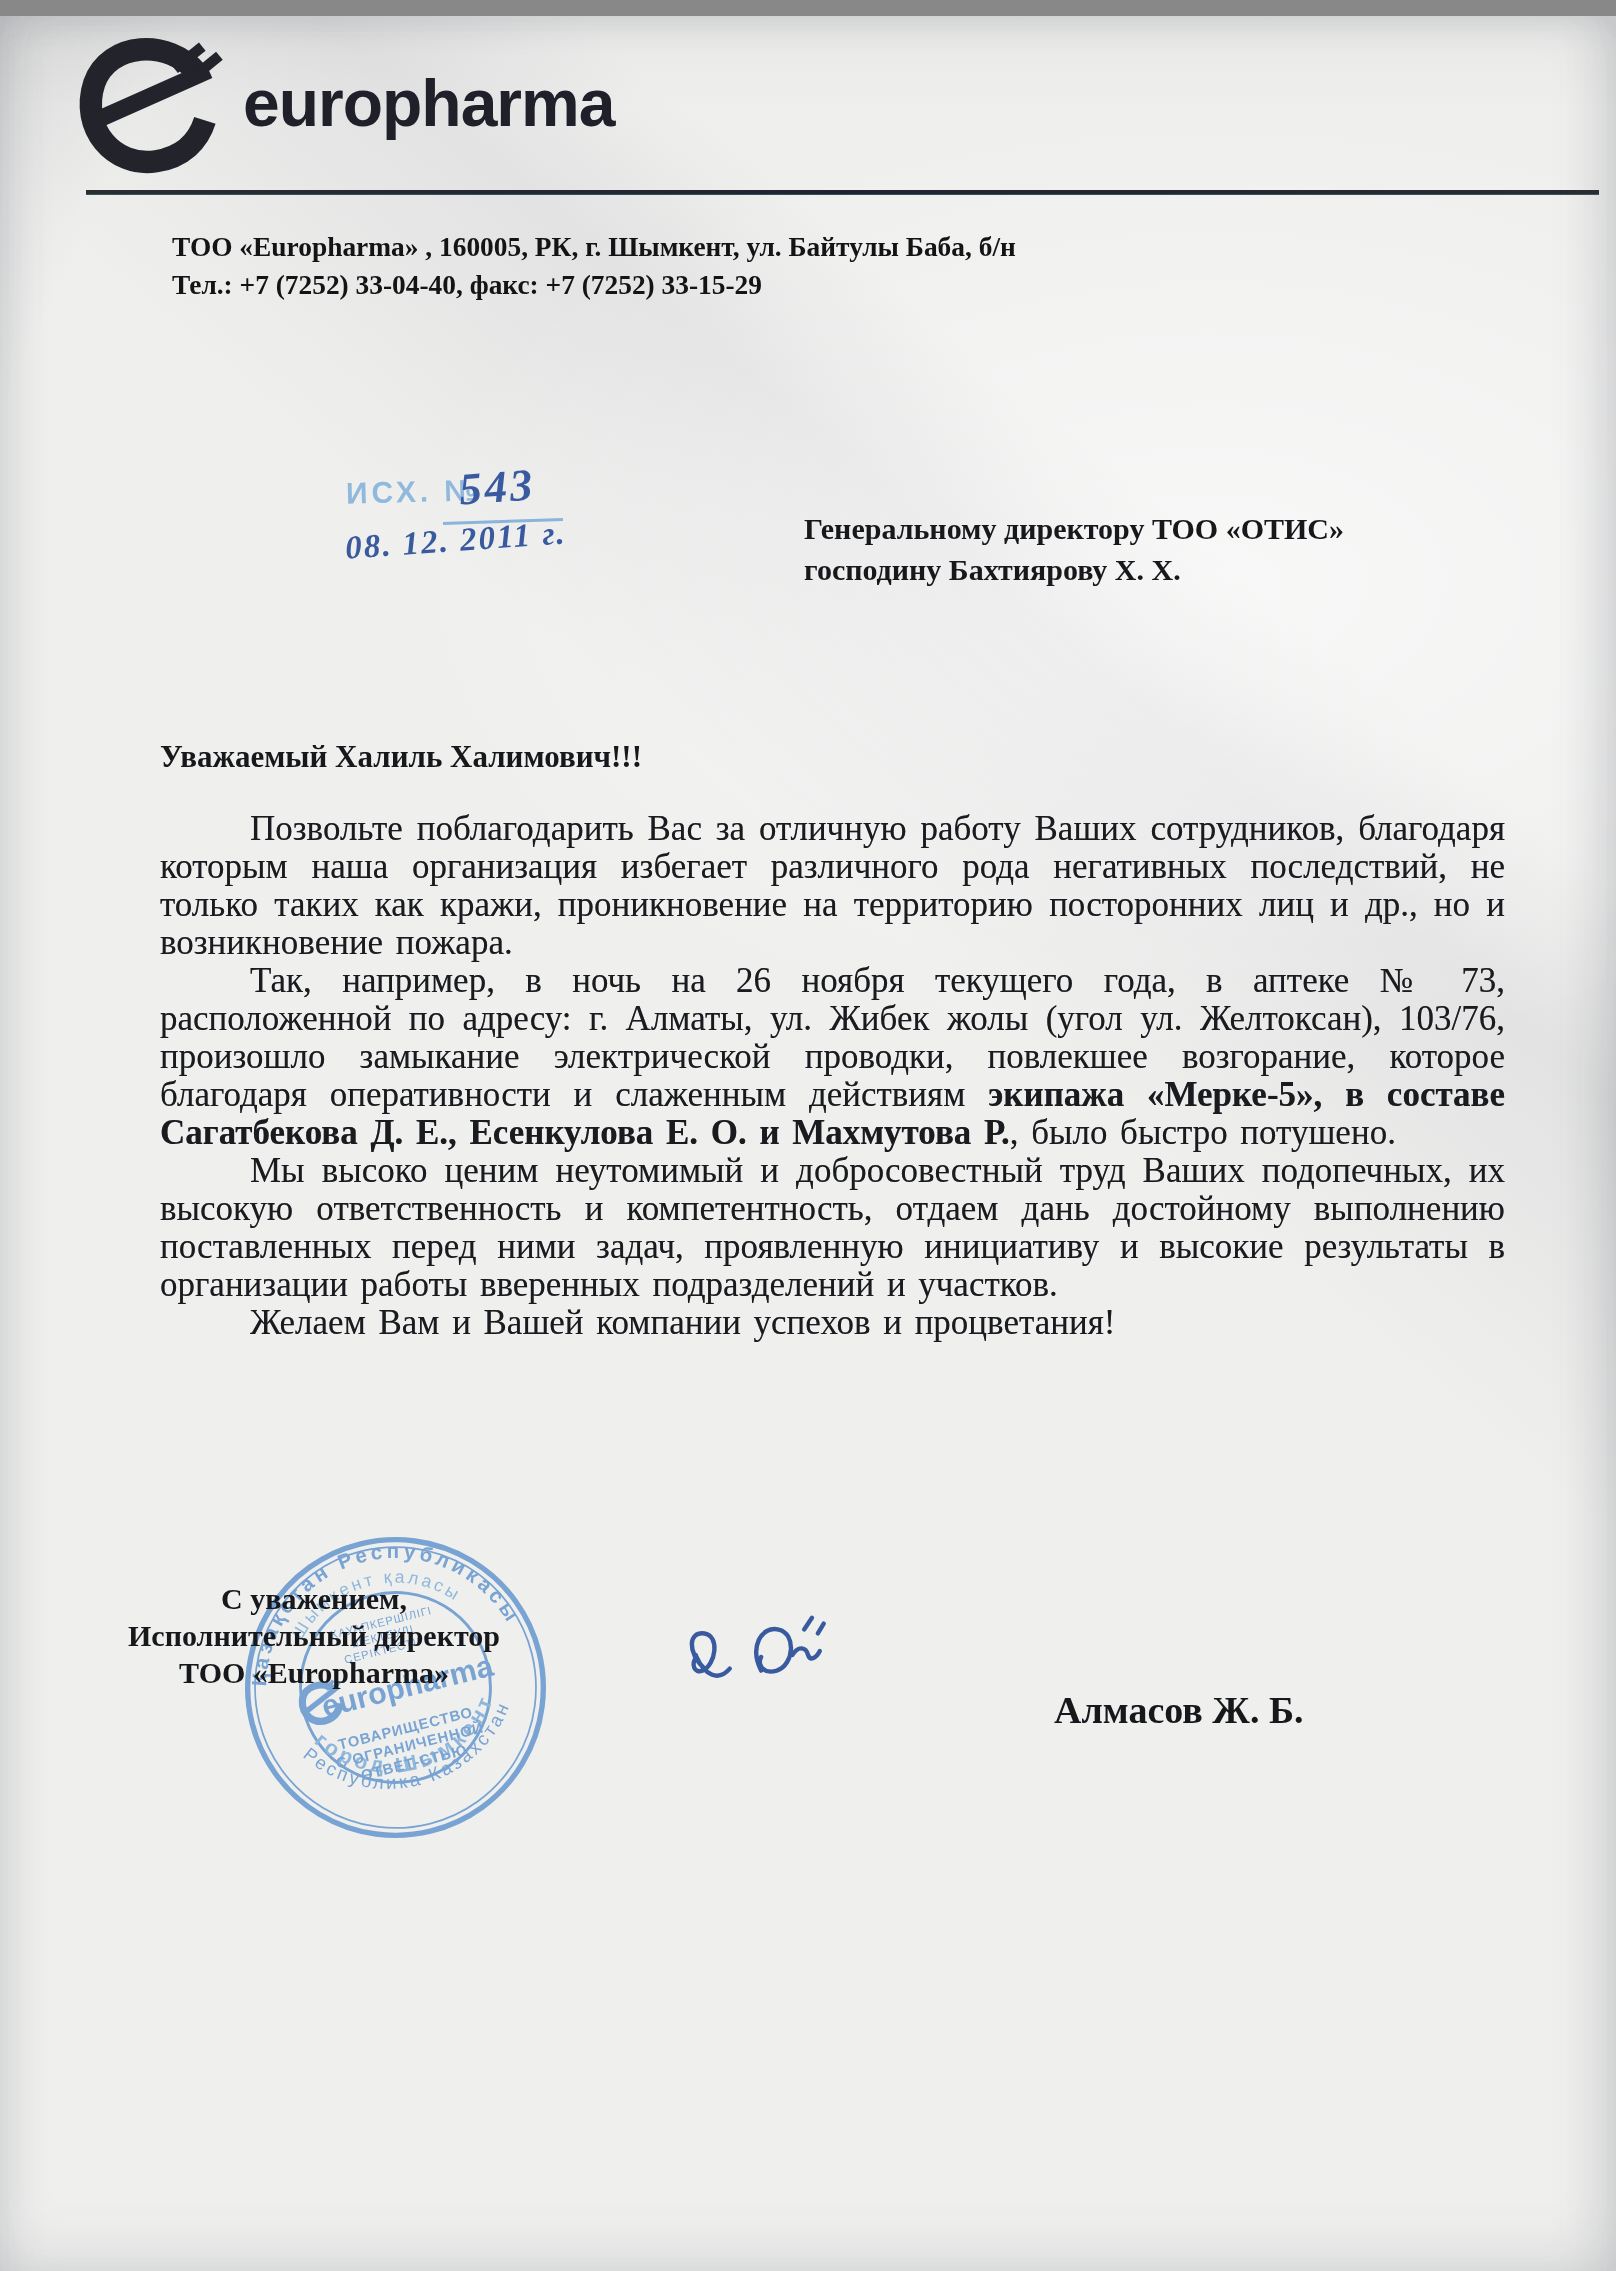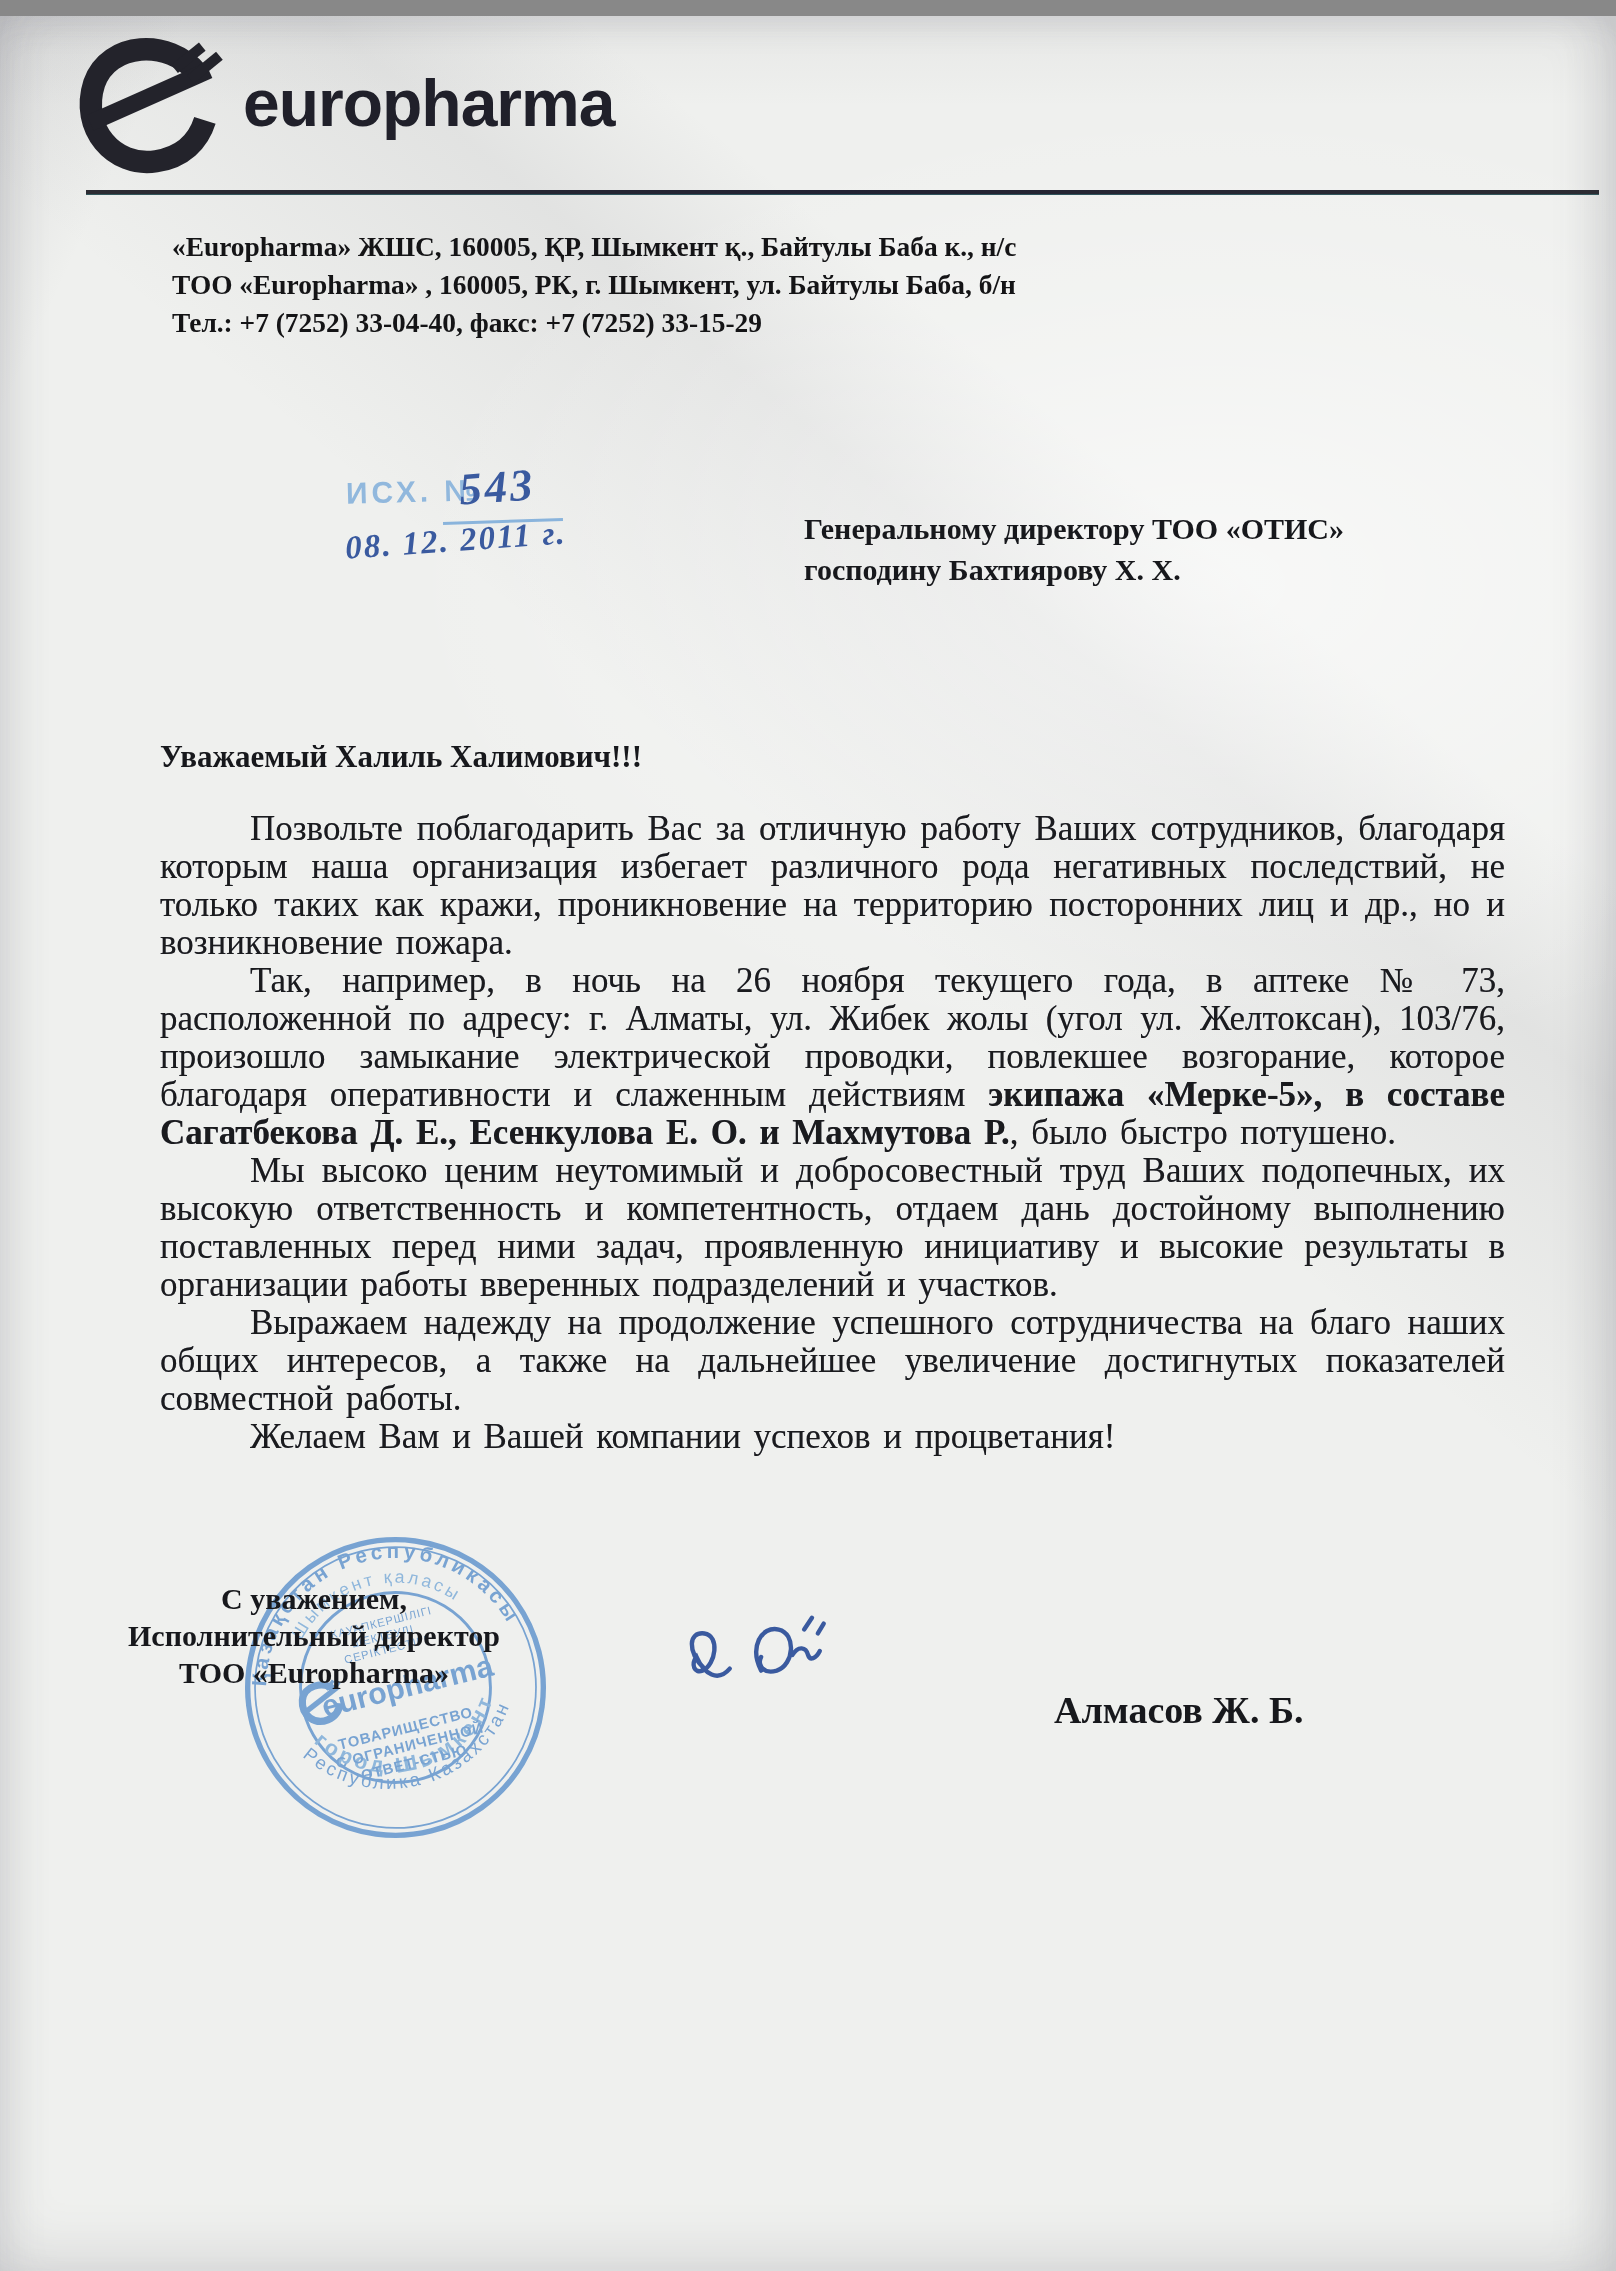--- a/index.html
+++ b/index.html
@@ -82,42 +82,40 @@
         <path d="M76 25 L97 8" fill="none" stroke="currentColor" stroke-width="8"></path>
         <path d="M88 33 L110 15" fill="none" stroke="currentColor" stroke-width="8"></path>
       </symbol>
     </defs>
     <use href="#emark" width="120" height="110" fill="#23232b" color="#23232b"></use>
   </svg>
   <div class="abs wordmark">europharma</div>
   <div class="abs rule"></div>
 
   <div class="abs address">
-    <div>«Europharma»  ЖШС, 160005, ҚР, Шымкент қ., Байтулы Баба к., н/с</div>
     <div>ТОО  «Europharma» , 160005, РК, г. Шымкент,  ул. Байтулы Баба, б/н</div>
     <div>Тел.: +7 (7252) 33-04-40, факс: +7 (7252) 33-15-29</div>
   </div>
 
   <div class="abs ref-label">ИСХ. №</div>
   <div class="abs ref-number">543</div>
   <div class="abs ref-underline"></div>
   <div class="abs ref-date">08. 12. 2011 г.</div>
 
   <div class="abs addressee">
     <div>Генеральному директору ТОО «ОТИС»</div>
     <div>господину Бахтиярову Х. Х.</div>
   </div>
 
   <div class="abs salutation">Уважаемый Халиль Халимович!!!</div>
 
   <div class="abs body-text">
     <p>Позвольте поблагодарить Вас за отличную работу Ваших сотрудников, благодаря которым наша организация избегает различного рода негативных последствий, не только таких как кражи, проникновение на территорию посторонних лиц и др., но и возникновение пожара.</p>
     <p><span>Так, например, в ночь на 26 ноября текущего года, в аптеке № 73, расположенной по адресу: г. Алматы, ул. Жибек жолы (угол ул. Желтоксан), 103/76, произошло замыкание электрической проводки, повлекшее возгорание, которое благодаря оперативности и слаженным действиям </span><b>экипажа «Мерке-5», в составе Сагатбекова Д. Е., Есенкулова Е. О. и Махмутова Р.</b><span>, было быстро потушено.</span></p>
     <p>Мы высоко ценим неутомимый и добросовестный труд Ваших подопечных, их высокую ответственность и компетентность, отдаем дань достойному выполнению поставленных перед ними задач, проявленную инициативу и высокие результаты в организации работы вверенных подразделений и участков.</p>
-    <p>Выражаем надежду на продолжение успешного сотрудничества на благо наших общих интересов, а также на дальнейшее увеличение достигнутых показателей совместной работы.</p>
     <p>Желаем Вам и Вашей компании успехов и процветания!</p>
   </div>
 
   <svg class="abs seal" viewBox="-166 -166 332 332">
     <defs>
       <path id="arcTopOuter" d="M -128 32 A 132 132 0 1 1 128 32" fill="none"></path>
       <path id="arcTopInner" d="M -104 30 A 108 108 0 1 1 104 30" fill="none"></path>
       <path id="arcBotInner" d="M -112 -12 A 113 113 0 0 0 112 -12" fill="none"></path>
       <path id="arcBotOuter" d="M -132 -14 A 133 133 0 0 0 132 -14" fill="none"></path>
     </defs>

